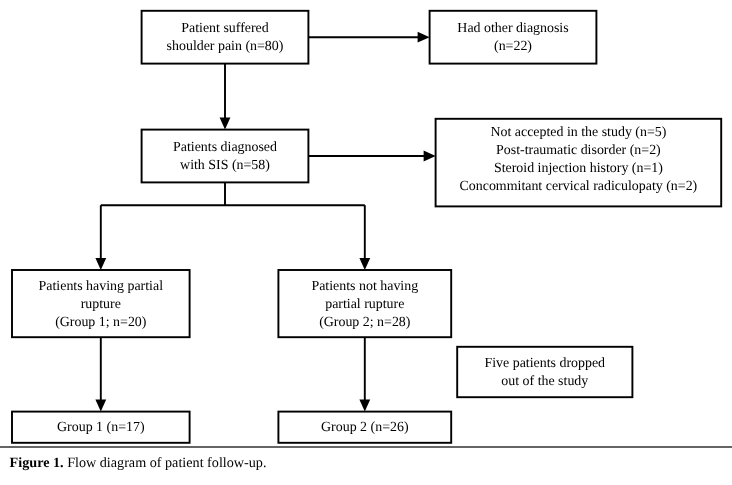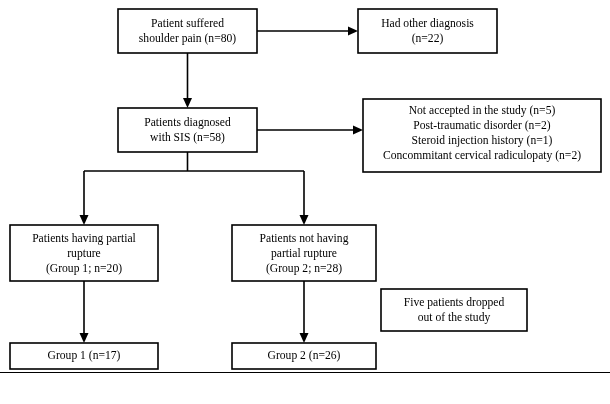--- a/index.html
+++ b/index.html
@@ -164,14 +164,17 @@
 
     <g>
       <rect class="box" x="232" y="343" width="144" height="26"></rect>
       <text x="304" y="356.5">Group 2 (n=26)</text>
     </g>
 
   </svg>
 
   <div class="rule"></div>
 
+  <div class="caption">
+    <span class="cap-label">Figure 1.</span><span> Flow diagram of patient follow-up.</span>
+  </div>
 
 </div>
 
 </body></html>

